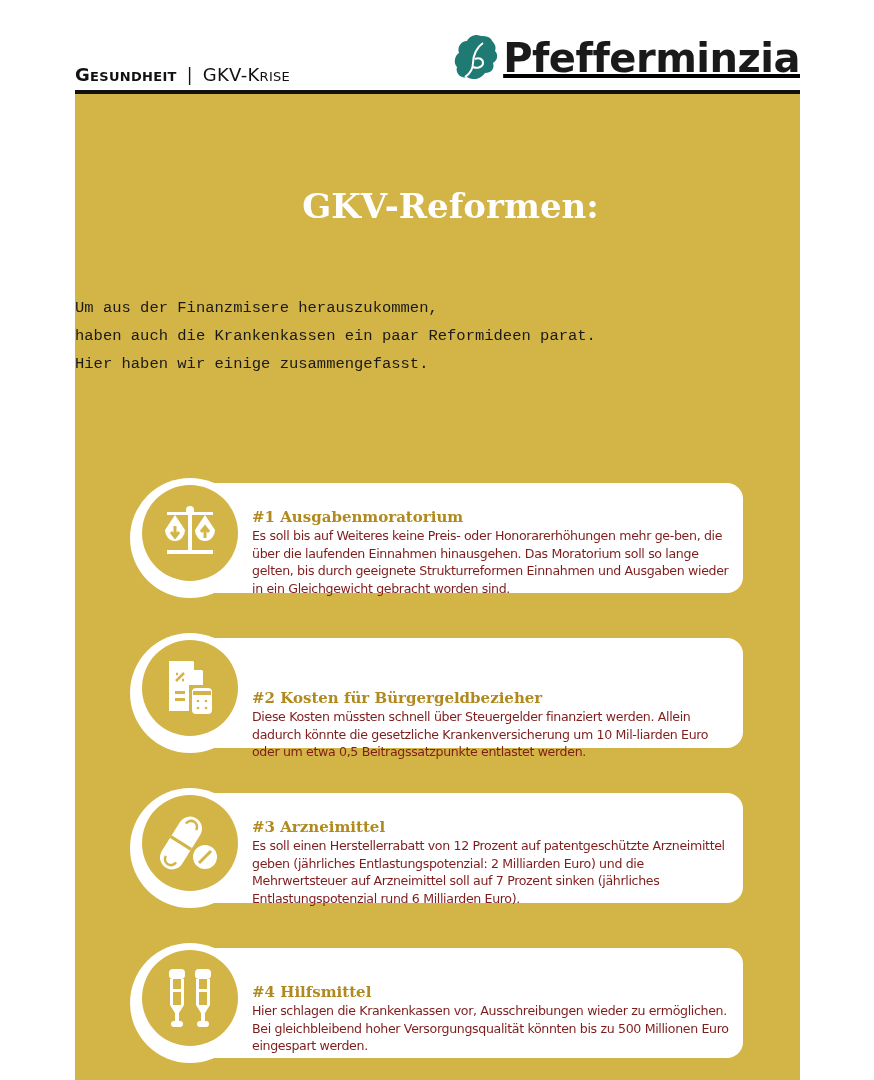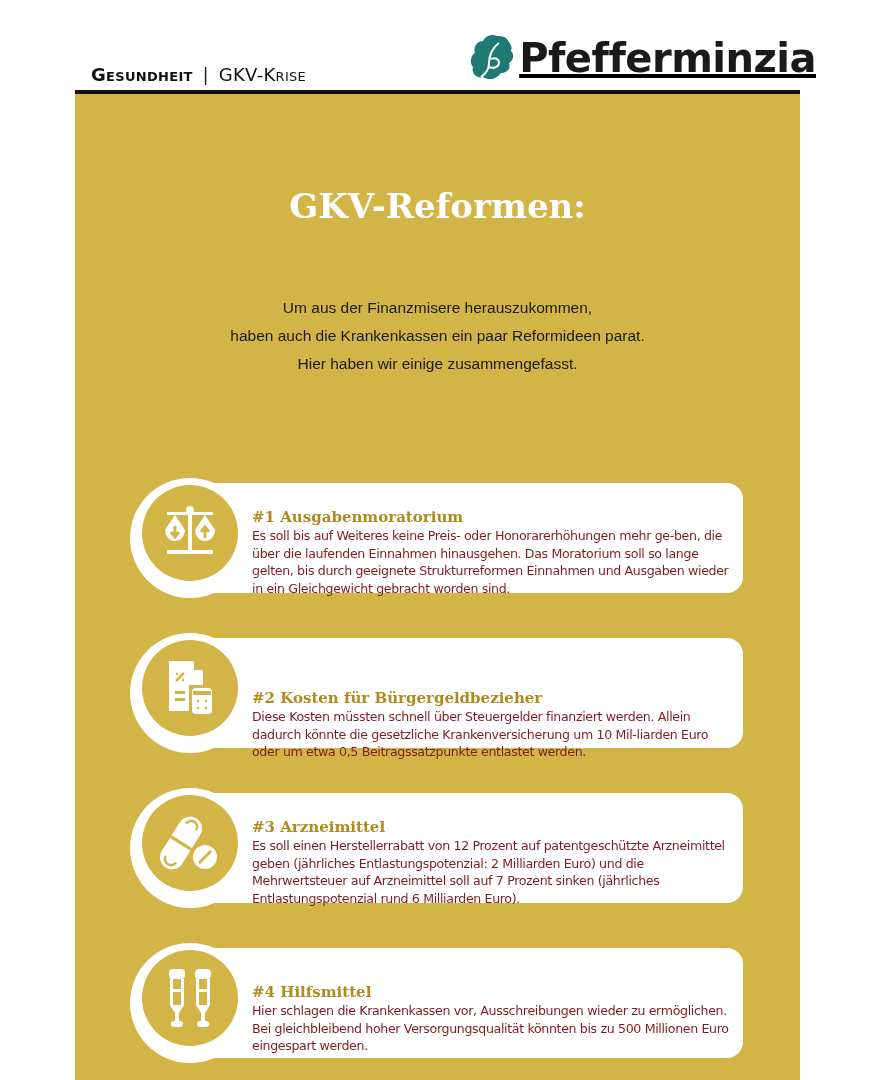--- a/index.html
+++ b/index.html
@@ -1,21 +1,21 @@
 <!DOCTYPE html>
 <html><head>
   <meta charset="utf-8">
   <style>
     html, body { margin: 0; padding: 0; }
     body {
       width: 874px; height: 1080px; background: #ffffff; position: relative; overflow: hidden;
       font-family: "DejaVu Sans", sans-serif;
     }
     .header {
-      position: absolute; left: 75px; top: 0; width: 725px; height: 94px; margin-left: 16px;
+      position: absolute; left: 75px; top: 0; width: 725px; height: 94px;
     }
     .section-label {
       position: absolute; left: 0; top: 64px; font-size: 17px; color: #111;
       font-family: "DejaVu Sans", sans-serif; letter-spacing: 0.3px;
     }
     .section-label .cat { font-weight: bold; font-variant: small-caps; font-size: 18px; }
     .section-label .sep { margin: 0 10px; font-weight: normal; }
     .section-label .topic { font-variant: small-caps; font-size: 18px; }
     .logo {
       position: absolute; right: 0; top: 30px; height: 56px; display: flex; align-items: center; text-decoration: underline;
@@ -26,25 +26,25 @@
       letter-spacing: -0.5px;
     }
     .rule {
       position: absolute; left: 75px; top: 90px; width: 725px; height: 4px; background: #111;
     }
     .panel {
       position: absolute; left: 75px; top: 94px; width: 725px; height: 986px; background: #D3B447;
     }
     .title {
       position: absolute; left: 0; width: 725px; top: 88px; text-align: center; color: #fff;
-      font-family: "DejaVu Serif", serif; font-weight: bold; font-size: 34px; line-height: 48px;
+      font-family: "DejaVu Serif", serif; font-weight: bold; font-size: 34px; line-height: 48px; padding-left: 13px;
     }
     .intro {
-      position: absolute; left: 0; width: 725px; top: 200px; text-align: center; color: #1a1a1a;
-      font-family: Liberation Sans, sans-serif; font-size: 15.5px; line-height: 28px;
+      position: absolute; left: 0; width: 725px; top: 200px; text-align: left; color: #1a1a1a;
+      font-family: Liberation Mono, monospace; font-size: 15.5px; line-height: 28px;
     }
     .card {
       position: absolute; left: 55px; width: 613px; height: 110px;
     }
     .card-bg {
       position: absolute; left: 40px; top: 0; width: 573px; height: 110px; background: #fff;
       border-radius: 0 16px 16px 0;
     }
     .card-circle-outer {
       position: absolute; left: 0; top: -5px; width: 120px; height: 120px; border-radius: 50%;

